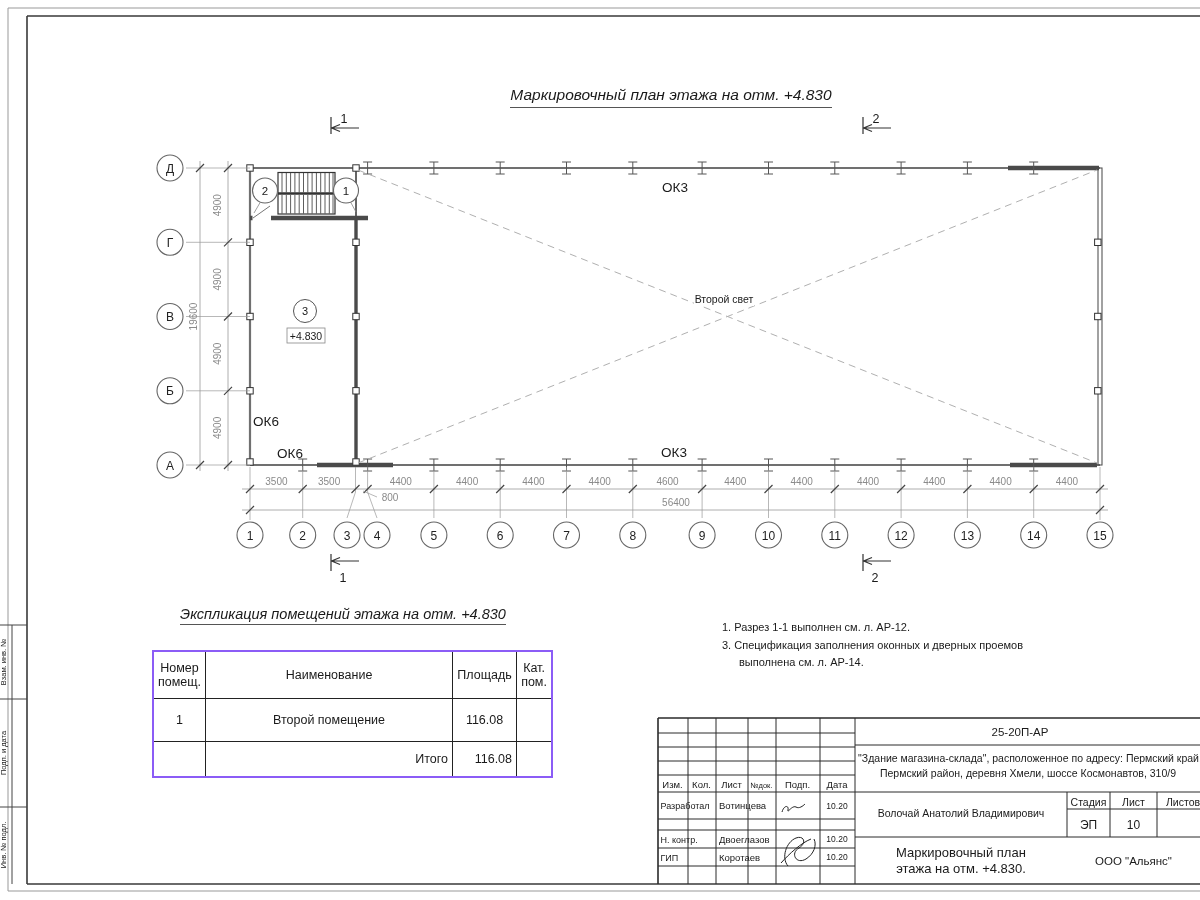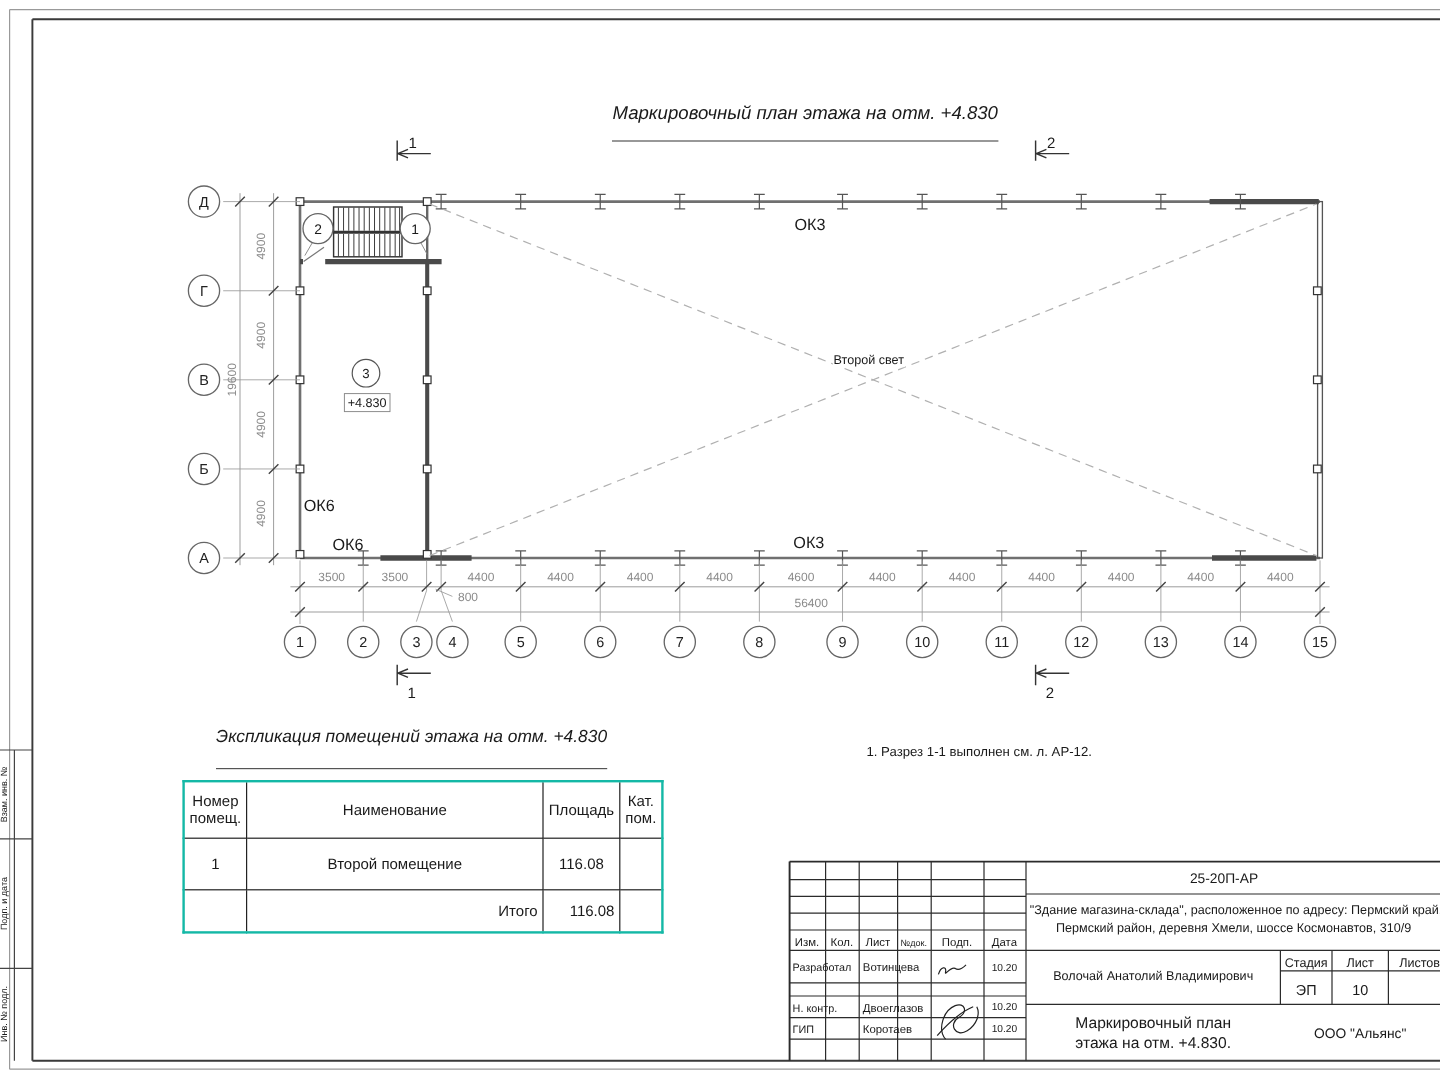--- a/index.html
+++ b/index.html
@@ -4,28 +4,28 @@
 <style>
   html,body{margin:0;padding:0;width:1200px;height:900px;background:#ffffff;overflow:hidden;
     font-family:"Liberation Sans", sans-serif;color:#1a1a1a;}
   #sheet{position:relative;width:1200px;height:900px;}
   svg{position:absolute;left:0;top:0;}
   svg text{font-family:"Liberation Sans", sans-serif;fill:#1a1a1a;}
   .dimtxt{fill:#8a8a8a;font-size:10px;}
   .axtxt{font-size:12px;fill:#222;}
   .overlay{position:absolute;}
   .main-title{left:400px;top:86px;width:500px;text-align:center;font-size:15.5px;font-style:italic;}
-  .main-title span{border-bottom:1px solid #555;padding-bottom:14px;margin-left:42px;}
+  .main-title span{border-bottom:1px solid #555;padding-bottom:4px;margin-left:42px;}
   .legend-title{left:148px;top:606px;width:390px;text-align:center;font-size:14.5px;font-style:italic;}
-  .legend-title span{border-bottom:1px solid #555;padding-bottom:18px;margin-top:12px;}
+  .legend-title span{border-bottom:1px solid #555;padding-bottom:2px;margin-top:12px;}
   table.legend{position:absolute;left:152px;top:650px;border-collapse:collapse;table-layout:fixed;
     font-size:12.5px;}
   table.legend td{border:1.2px solid #222;padding:2px 4px;text-align:center;vertical-align:middle;
     overflow:hidden;}
-  table.legend{border:2px solid #14b8a6;}
+  table.legend{border:2px solid #8b5cf6;}
   td.c-num{width:41px;} td.c-name{width:238px;margin-top:40px;} td.c-area{width:55px;margin-left:33px;} td.c-cat{width:26px;margin-left:24px;}
   td.left{text-align:left;} td.right{text-align:right;}
   tr.hdr td{height:42px;} tr.r1 td{height:38px;} tr.r2 td{height:30px;text-align:right;}
   .notes{left:722px;top:619px;width:345px;font-size:11px;line-height:17.5px;}
   .notes div{padding-left:17px;text-indent:-17px;}
 </style>
 </head>
 <body>
 
 <div id="sheet">
@@ -282,15 +282,16 @@
     <td></td>
     <td class="right">Итого</td>
     <td>116.08</td>
     <td></td>
   </tr>
 </tbody>
     </table>
 
 <div class="overlay notes">
   <div>1. Разрез 1-1 выполнен см. л. АР-12.</div>
+  <div>3. Спецификация заполнения оконных и дверных проемов выполнена см. л. АР-14.</div>
 </div>
 
 </div>
 
 </body></html>

